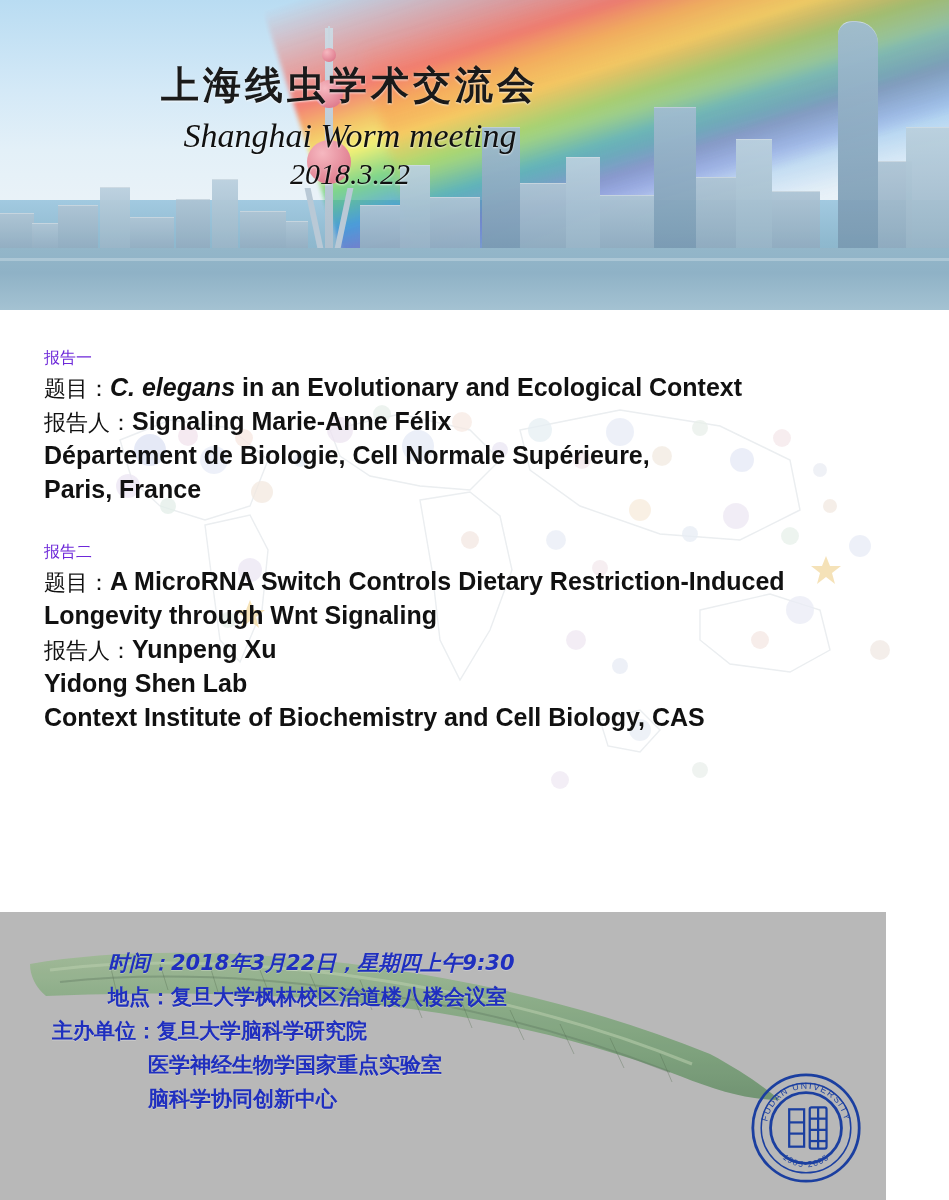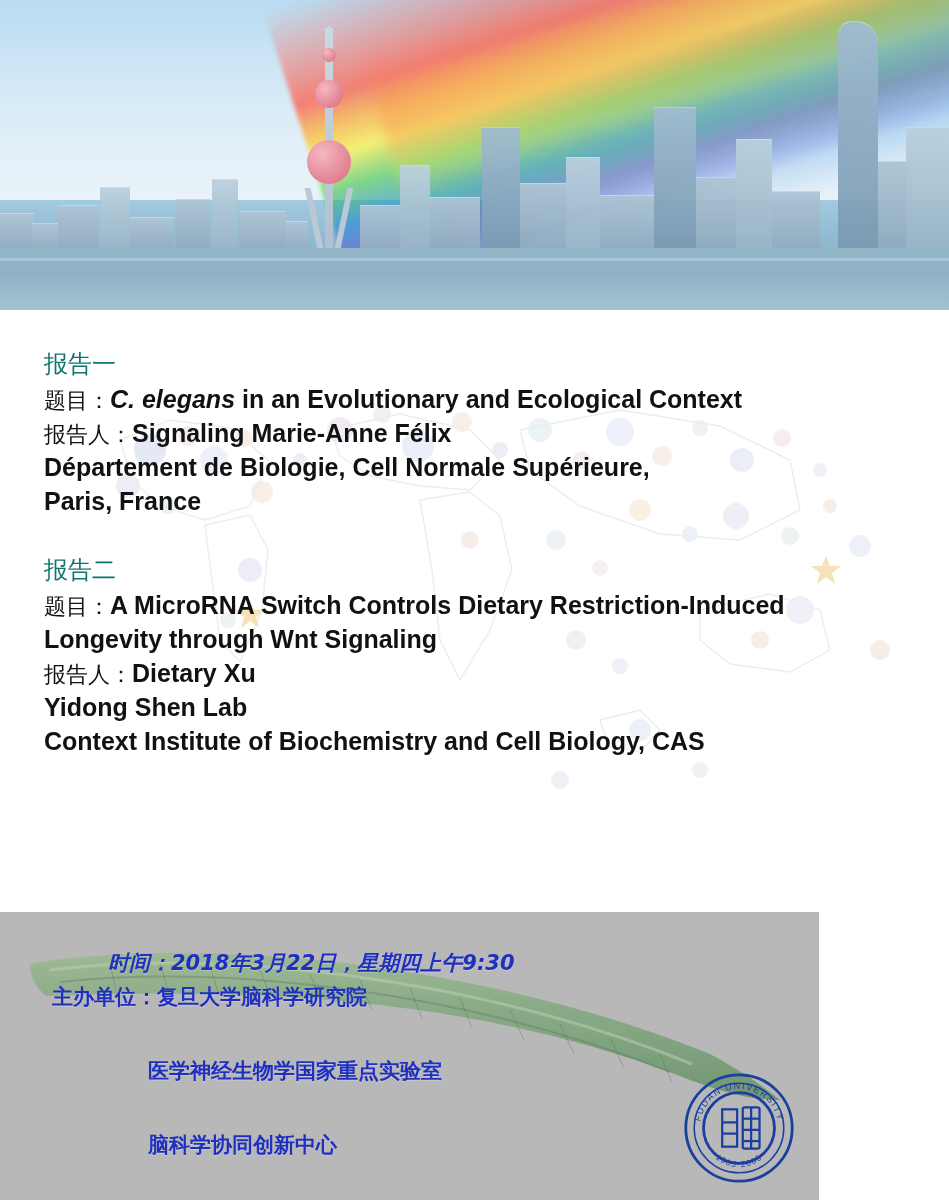--- a/index.html
+++ b/index.html
@@ -152,43 +152,43 @@
     pointer-events: none;
   }
   .talks {
     position: relative;
     z-index: 3;
     padding: 36px 40px 0 44px;
   }
   .talk { margin-bottom: 34px; }
   .label-cn {
     font-family: "DejaVu Sans", "Liberation Sans", sans-serif;
-    font-size: 24px;
-    color: #0f766e;
+    font-size: 16px;
+    color: #6d28d9;
     line-height: 1.5;
   }
   .line {
     font-size: 25px;
     font-weight: bold;
     color: #111;
     line-height: 1.36;
     font-family: "Liberation Sans", sans-serif;
   }
   .line .cn {
     font-family: "DejaVu Sans", "Liberation Sans", sans-serif;
     font-weight: normal;
     font-size: 22px;
     text-align: right;
   }
   .line .ital { font-style: italic; }
 
   
   .footer {
     position: relative;
-    width: 819px;
+    width: 886px;
     height: 288px;
     background: #b8b8b8;
     overflow: hidden;
   }
   .worm {
     position: absolute;
     left: 20px; top: 12px;
     width: 780px; height: 250px;
     opacity: 0.85;
     pointer-events: none;
@@ -201,21 +201,21 @@
     font-family: "DejaVu Sans", "Liberation Sans", sans-serif;
   }
   .f-line {
     color: #1f2fbf;
     font-weight: bold;
     font-size: 21px;
     line-height: 1.62;
     text-shadow: 0 1px 0 rgba(255,255,255,0.25);
   }
   .f-line.indent1 { padding-left: 56px; }
-  .f-line.indent2 { padding-left: 96px; margin-top: 40px; }
+  .f-line.indent2 { padding-left: 96px; }
   .f-line .ital { font-style: italic; }
 
   .logo {
     position: absolute;
     right: 24px; bottom: 16px;
     width: 112px; height: 112px;
     z-index: 5;
   }
 </style>
 </head>
@@ -260,20 +260,25 @@
       <div class="shaft"></div>
       <div class="ball big"></div>
       <div class="ball mid"></div>
       <div class="ball small"></div>
       <div class="tip"></div>
     </div>
   </div>
 
   <div class="water"></div>
 
+  <div class="hero-text">
+    <div class="hero-title-cn">上海线虫学术交流会</div>
+    <div class="hero-title-en">Shanghai Worm meeting</div>
+    <div class="hero-date">2018.3.22</div>
+  </div>
 </div>
 
 <div class="body-area">
 
   <svg class="watermark" viewBox="0 0 949 602" preserveAspectRatio="none">
     <g fill="none" stroke="#cfd6dc" stroke-width="1.4" opacity="0.85">
 
       <path d="M120 130 L170 110 L230 118 L268 150 L250 196 L205 210 L160 196 L132 170 Z"></path>
       <path d="M205 215 L250 205 L268 240 L262 300 L240 352 L220 330 L212 270 Z"></path>
       <path d="M330 120 L400 104 L470 120 L500 150 L470 180 L420 176 L370 166 L340 146 Z"></path>
@@ -343,21 +348,21 @@
       <div class="line">Département de Biologie, Cell Normale Supérieure,</div>
       <div class="line">Paris, France</div>
     </div>
 
     <div class="talk">
       <div class="label-cn">报告二</div>
       <div class="line">
         <span class="cn">题目：</span><span>A MicroRNA Switch Controls Dietary Restriction-Induced Longevity through Wnt Signaling</span>
       </div>
       <div class="line">
-        <span class="cn">报告人：</span><span>Dietary Xu</span>
+        <span class="cn">报告人：</span><span>Yunpeng Xu</span>
       </div>
       <div class="line">Yidong Shen Lab</div>
       <div class="line">Context Institute of Biochemistry and Cell Biology, CAS</div>
     </div>
 
   </div>
 </div>
 
 <div class="footer">
 
@@ -384,20 +389,21 @@
         <path d="M440 74 L452 104"></path>
         <path d="M490 86 L504 116"></path>
       <path d="M540 100 L554 130"></path>
         <path d="M590 114 L604 144"></path>
         <path d="M640 130 L652 158"></path>
     </g>
   </svg>
 
   <div class="footer-lines">
     <div class="f-line indent1"><span class="ital">时间：2018年3月22日，星期四上午9:30</span></div>
+    <div class="f-line indent1">地点：复旦大学枫林校区治道楼八楼会议室</div>
     <div class="f-line">主办单位：复旦大学脑科学研究院</div>
     <div class="f-line indent2">医学神经生物学国家重点实验室</div>
     <div class="f-line indent2">脑科学协同创新中心</div>
   </div>
 
   <svg class="logo" viewBox="0 0 120 120">
     <circle cx="60" cy="60" r="57" fill="none" stroke="#1b3fa0" stroke-width="3"></circle>
     <circle cx="60" cy="60" r="48" fill="none" stroke="#1b3fa0" stroke-width="1.6"></circle>
     <circle cx="60" cy="60" r="38" fill="none" stroke="#1b3fa0" stroke-width="3"></circle>
     <g stroke="#1b3fa0" stroke-width="2.4" fill="none">

